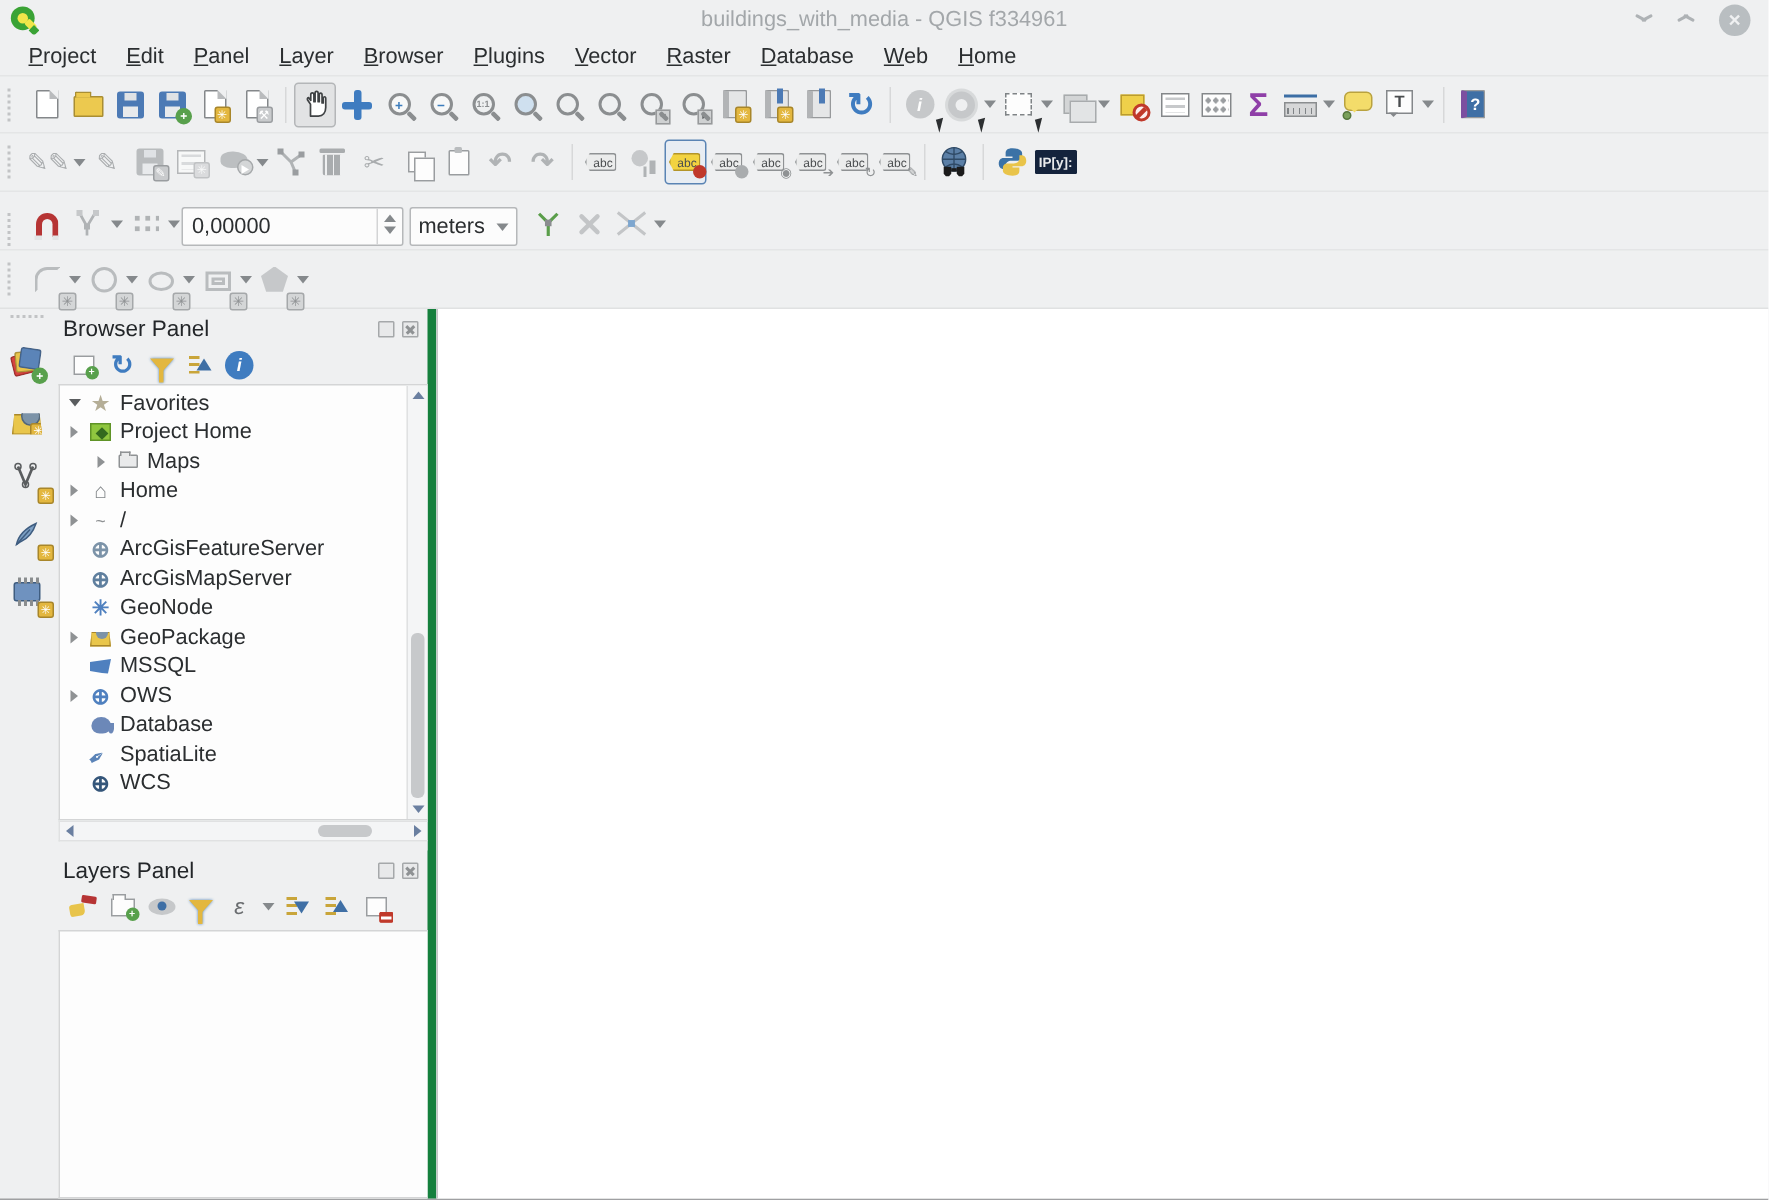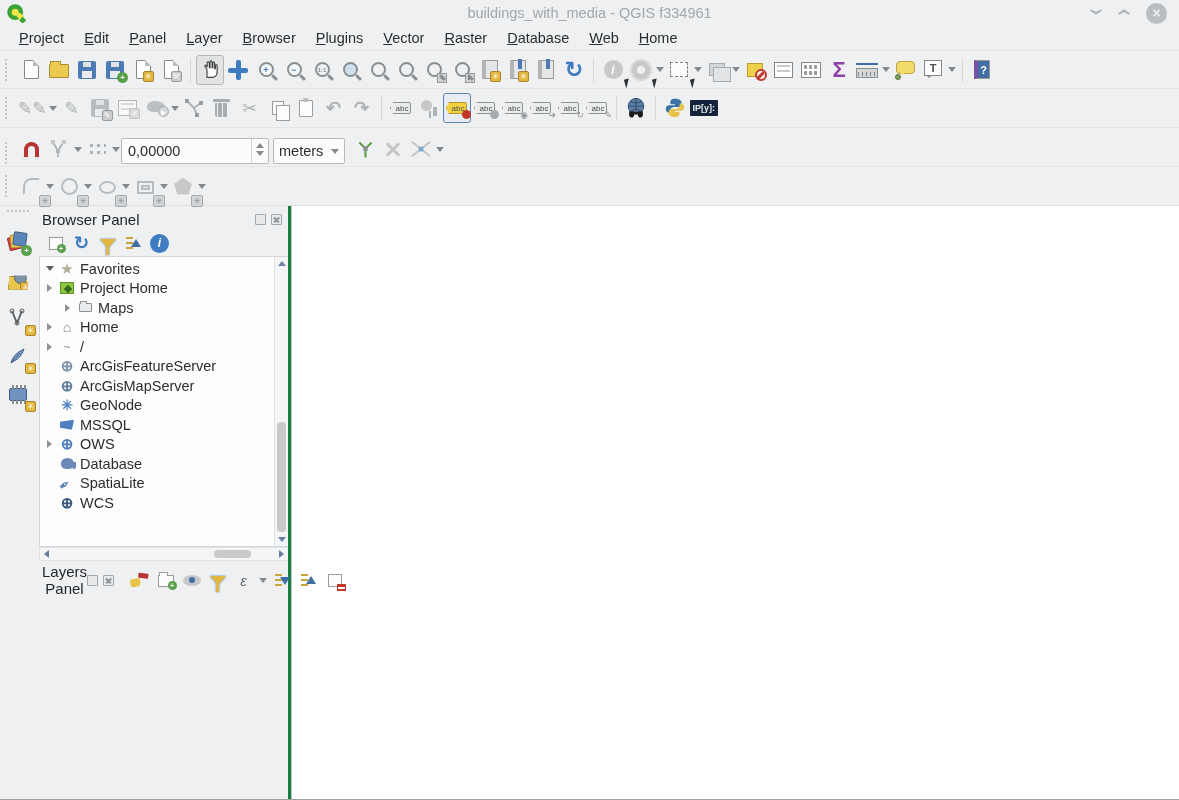--- a/index.html
+++ b/index.html
@@ -147,21 +147,21 @@
   .stackic i { position:absolute; width:14px; height:14px; border-radius:2px; border:1px solid rgba(0,0,0,.25); }
   .stackic .r { background:#d8433f; left:0; top:4px; transform:rotate(-14deg); }
   .stackic .y { background:#e8c44b; left:2px; top:2px; transform:rotate(-6deg); }
   .stackic .b { background:#5b84b8; left:5px; top:0; transform:rotate(8deg); }
   .boxglobe { width:20px; height:14px; background:#e9c64b; border:1px solid #a8862a; clip-path:polygon(8% 0, 92% 0, 100% 100%, 0 100%); position:relative; margin-top:5px; }
   .boxglobe::before { content:''; position:absolute; left:5px; top:-6px; width:11px; height:11px; border-radius:50%; background:#7c93a8; border:1px solid #53677a; }
   .chipic { width:18px; height:13px; background:#6f92bf; border:1px solid #3f5d80; border-radius:2px; position:relative; }
   .chipic::before { content:''; position:absolute; top:-4px; left:2px; width:2px; height:4px; background:#8a8d8f; box-shadow:4px 0 #8a8d8f, 8px 0 #8a8d8f, 12px 0 #8a8d8f; }
   .chipic::after { content:''; position:absolute; bottom:-4px; left:2px; width:2px; height:4px; background:#8a8d8f; box-shadow:4px 0 #8a8d8f, 8px 0 #8a8d8f, 12px 0 #8a8d8f; }
 
-  .dockcol { width:255px; display:flex; flex-direction:column; border-right:3px solid #15803d; min-height:0; }
+  .dockcol { width:255px; display:flex; flex-direction:column; border-right:6px solid #15803d; min-height:0; }
   .panel-title { height:24px; display:flex; align-items:center; padding:2px 6px 0 6px; }
   .panel-title .pt { font-size:15px; color:#232629; }
   .pt-btns { margin-left:auto; display:flex; gap:5px; align-items:center; }
   .ptb { width:11px; height:11px; border:1px solid #a5a8aa; background:#e8e9ea; position:relative; border-radius:1px; }
   .ptb.close::before, .ptb.close::after { content:''; position:absolute; left:1px; top:4px; width:7px; height:1.5px; background:#8f9294; }
   .ptb.close::before { transform:rotate(45deg); } .ptb.close::after { transform:rotate(-45deg); }
   .panel-tools { height:26px; display:flex; align-items:center; gap:3px; padding:0 4px 0 8px; }
   .ptool { width:23px; height:23px; display:flex; align-items:center; justify-content:center; position:relative; }
   .addsq { width:14px; height:13px; border:1.5px solid #9a9da0; background:#fdfdfd; position:relative; }
   .funnel { width:0; height:0; border-left:8px solid transparent; border-right:8px solid transparent; border-top:9px solid #e3b73f; position:relative; filter:drop-shadow(0 0 1px #4f81b7); }
@@ -216,21 +216,21 @@
   .sarrow.up::after { border-bottom:5px solid #6a7fa0; margin-bottom:3px; }
   .sarrow.down::after { border-top:5px solid #6a7fa0; margin-top:3px; }
   .hscroll { height:14px; margin-left:3px; background:#f4f5f6; border:1px solid #e0e1e2; border-right:none; position:relative; }
   .hscroll .thumb { position:absolute; top:2px; bottom:2px; left:70%; width:15%; background:#c7c9cb; border-radius:4px; }
   .harrow { position:absolute; top:0; bottom:0; width:12px; display:flex; align-items:center; justify-content:center; }
   .harrow.left { left:0; } .harrow.right { right:0; }
   .harrow.left::after { content:''; border:4px solid transparent; border-right:5px solid #6a7fa0; margin-right:3px; }
   .harrow.right::after { content:''; border:4px solid transparent; border-left:5px solid #6a7fa0; margin-left:3px; }
 
   .browser-panel { height:355px; display:flex; flex-direction:column; min-height:0; }
-  .layers-panel { flex:1; display:flex; flex-direction:row; min-height:0; border-top:6px solid #eff0f1;text-align:center; }
+  .layers-panel { flex:1; display:flex; flex-direction:column; min-height:0; border-top:6px solid #eff0f1; }
   .layers-empty { flex:1; background:#fdfdfd; border:1px solid #d4d5d6; border-right:none; margin-left:3px; margin-top:3px; }
 
   .canvas { flex:1; background:#ffffff; border-left:1px solid #c3c4c5; }
 </style>
 </head>
 <body>
 
 <div class="app">
 
   <div class="titlebar">
@@ -730,20 +730,27 @@
                 <span class="twist"></span>
                 <span class="ticon ti-globe g-dark">⊕</span>
                 <span>ArcGisMapServer</span>
               </div>
             <div class="trow">
                 <span class="twist"></span>
                 <span class="ticon ti-node">✳</span>
                 <span>GeoNode</span>
               </div>
             <div class="trow">
+                <span class="twist col"></span>
+                <span class="ticon">
+                  <span class="ti-gpkg"></span>
+                </span>
+                <span>GeoPackage</span>
+              </div>
+            <div class="trow">
                 <span class="twist"></span>
                 <span class="ticon">
                   <span class="ti-mssql"></span>
                 </span>
                 <span>MSSQL</span>
               </div>
             <div class="trow">
                 <span class="twist col"></span>
                 <span class="ticon ti-globe g-blue">⊕</span>
                 <span>OWS</span>

